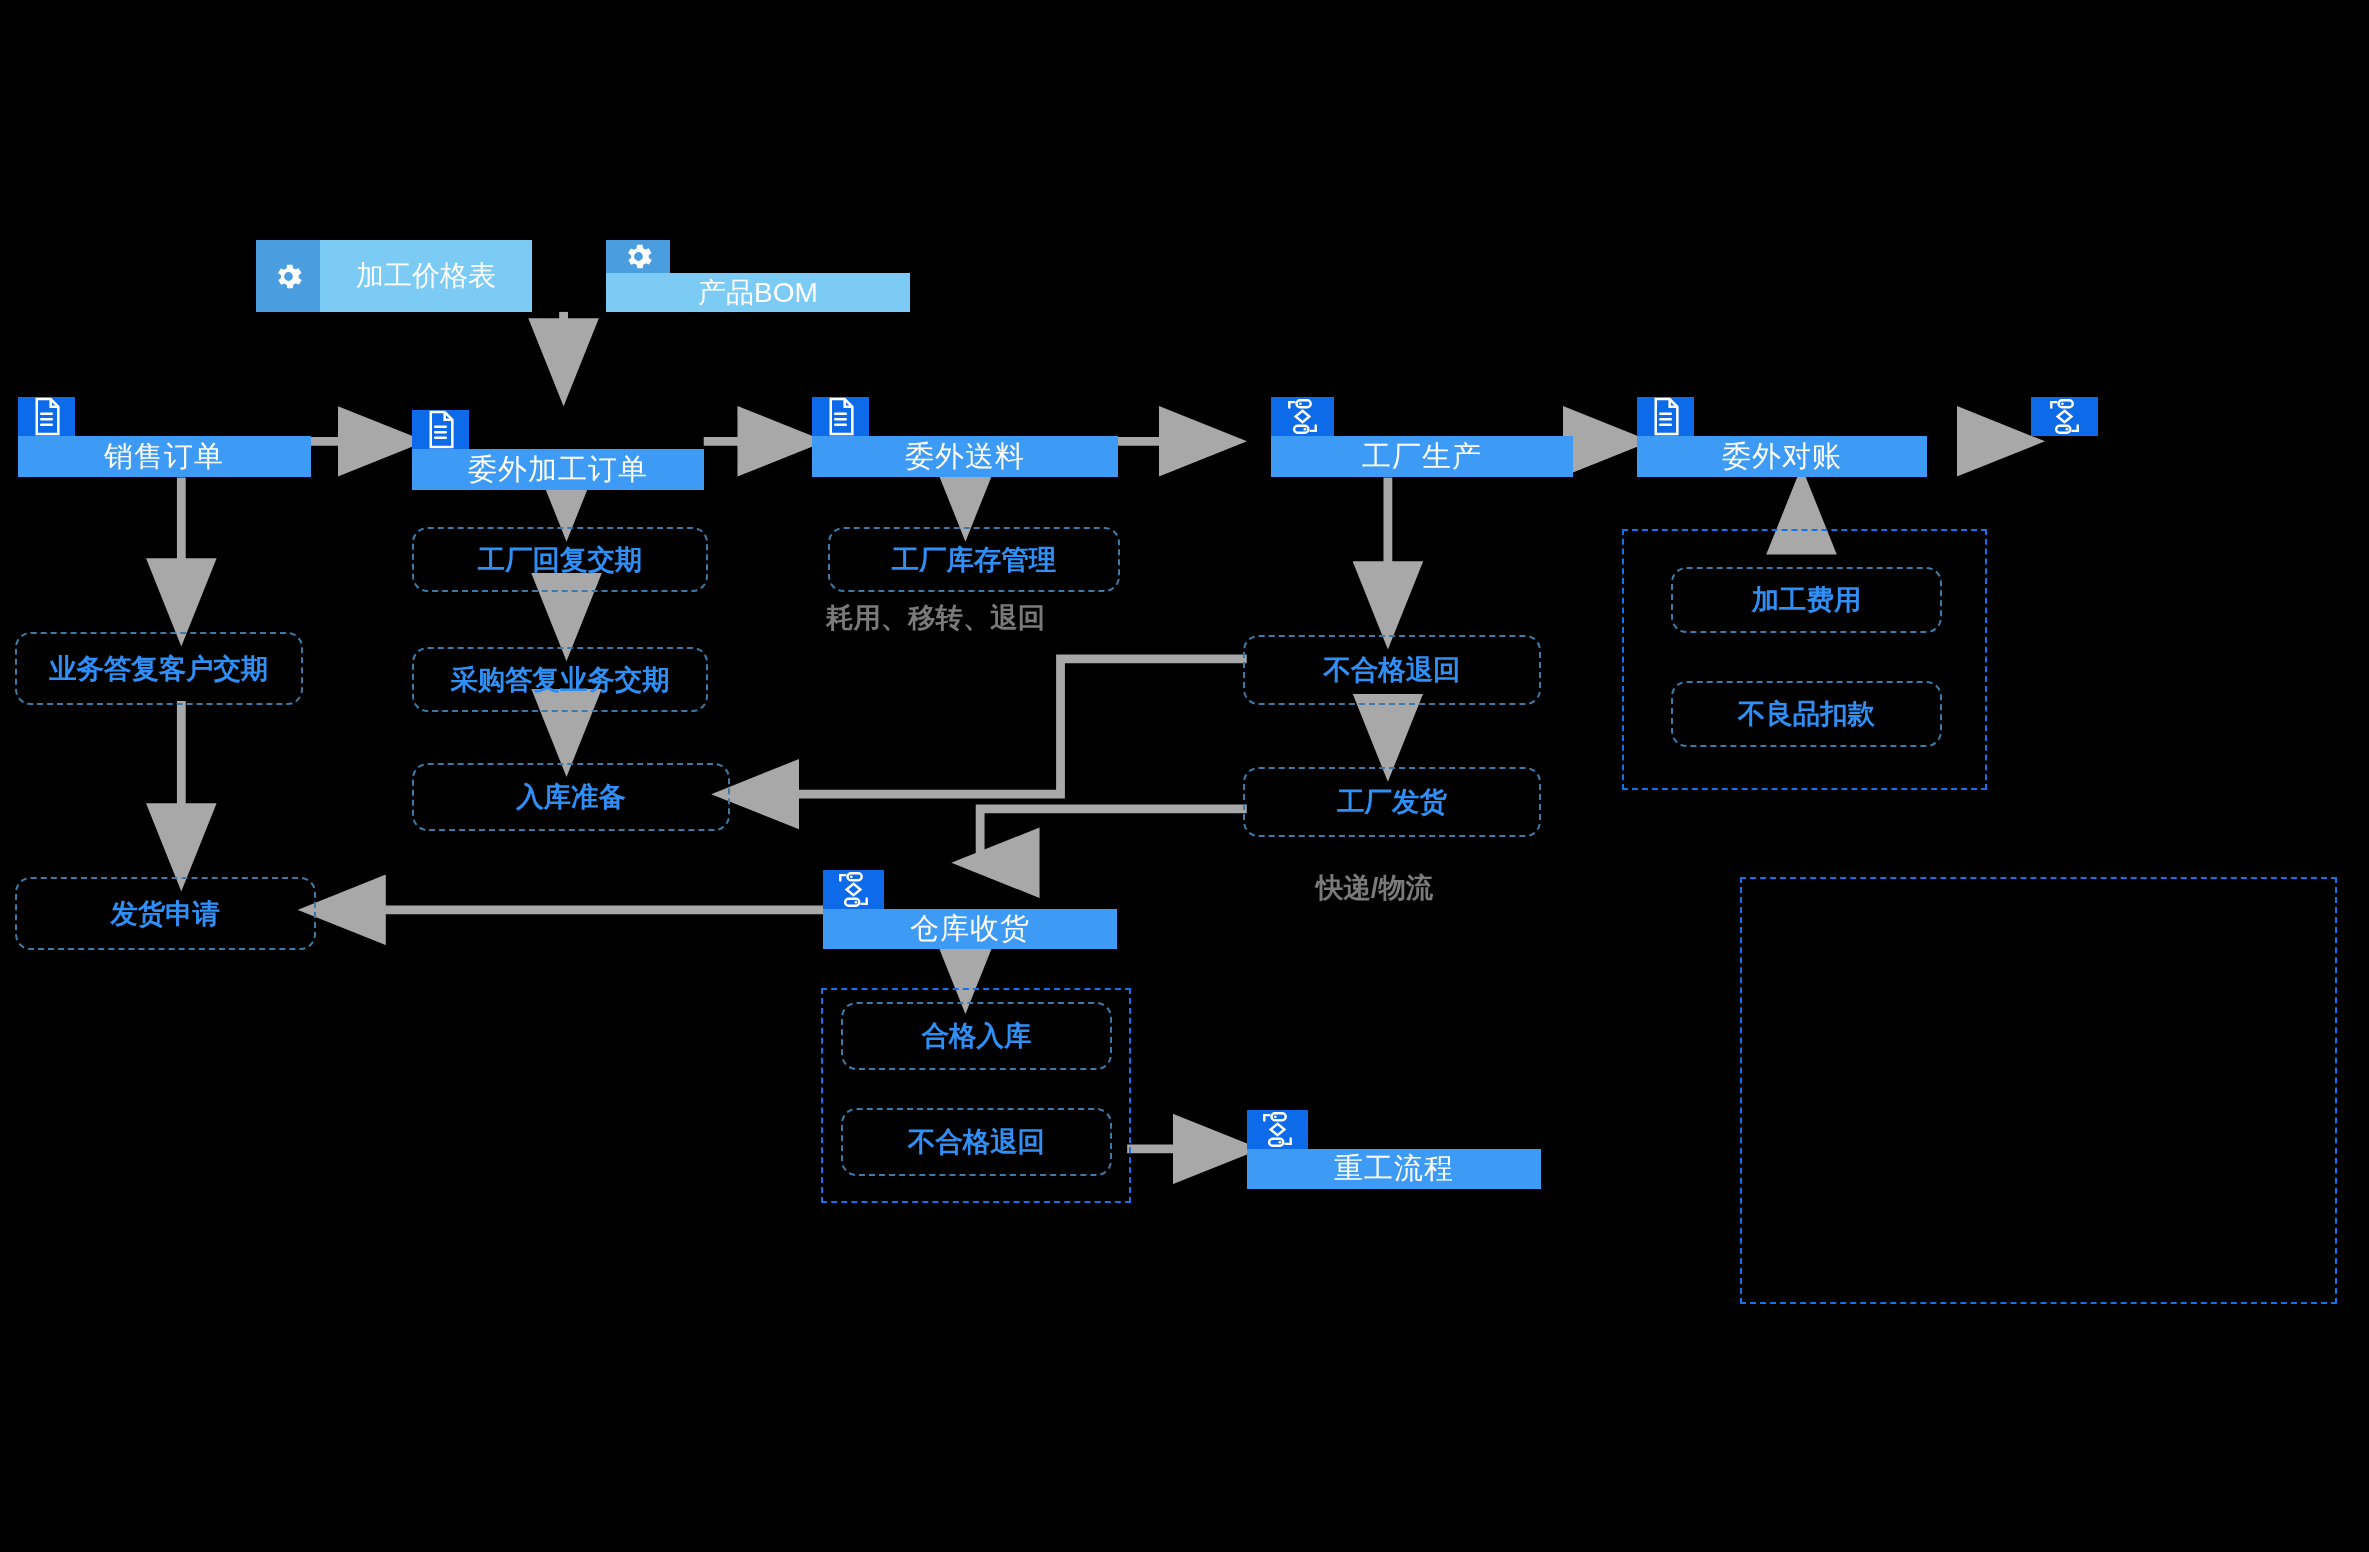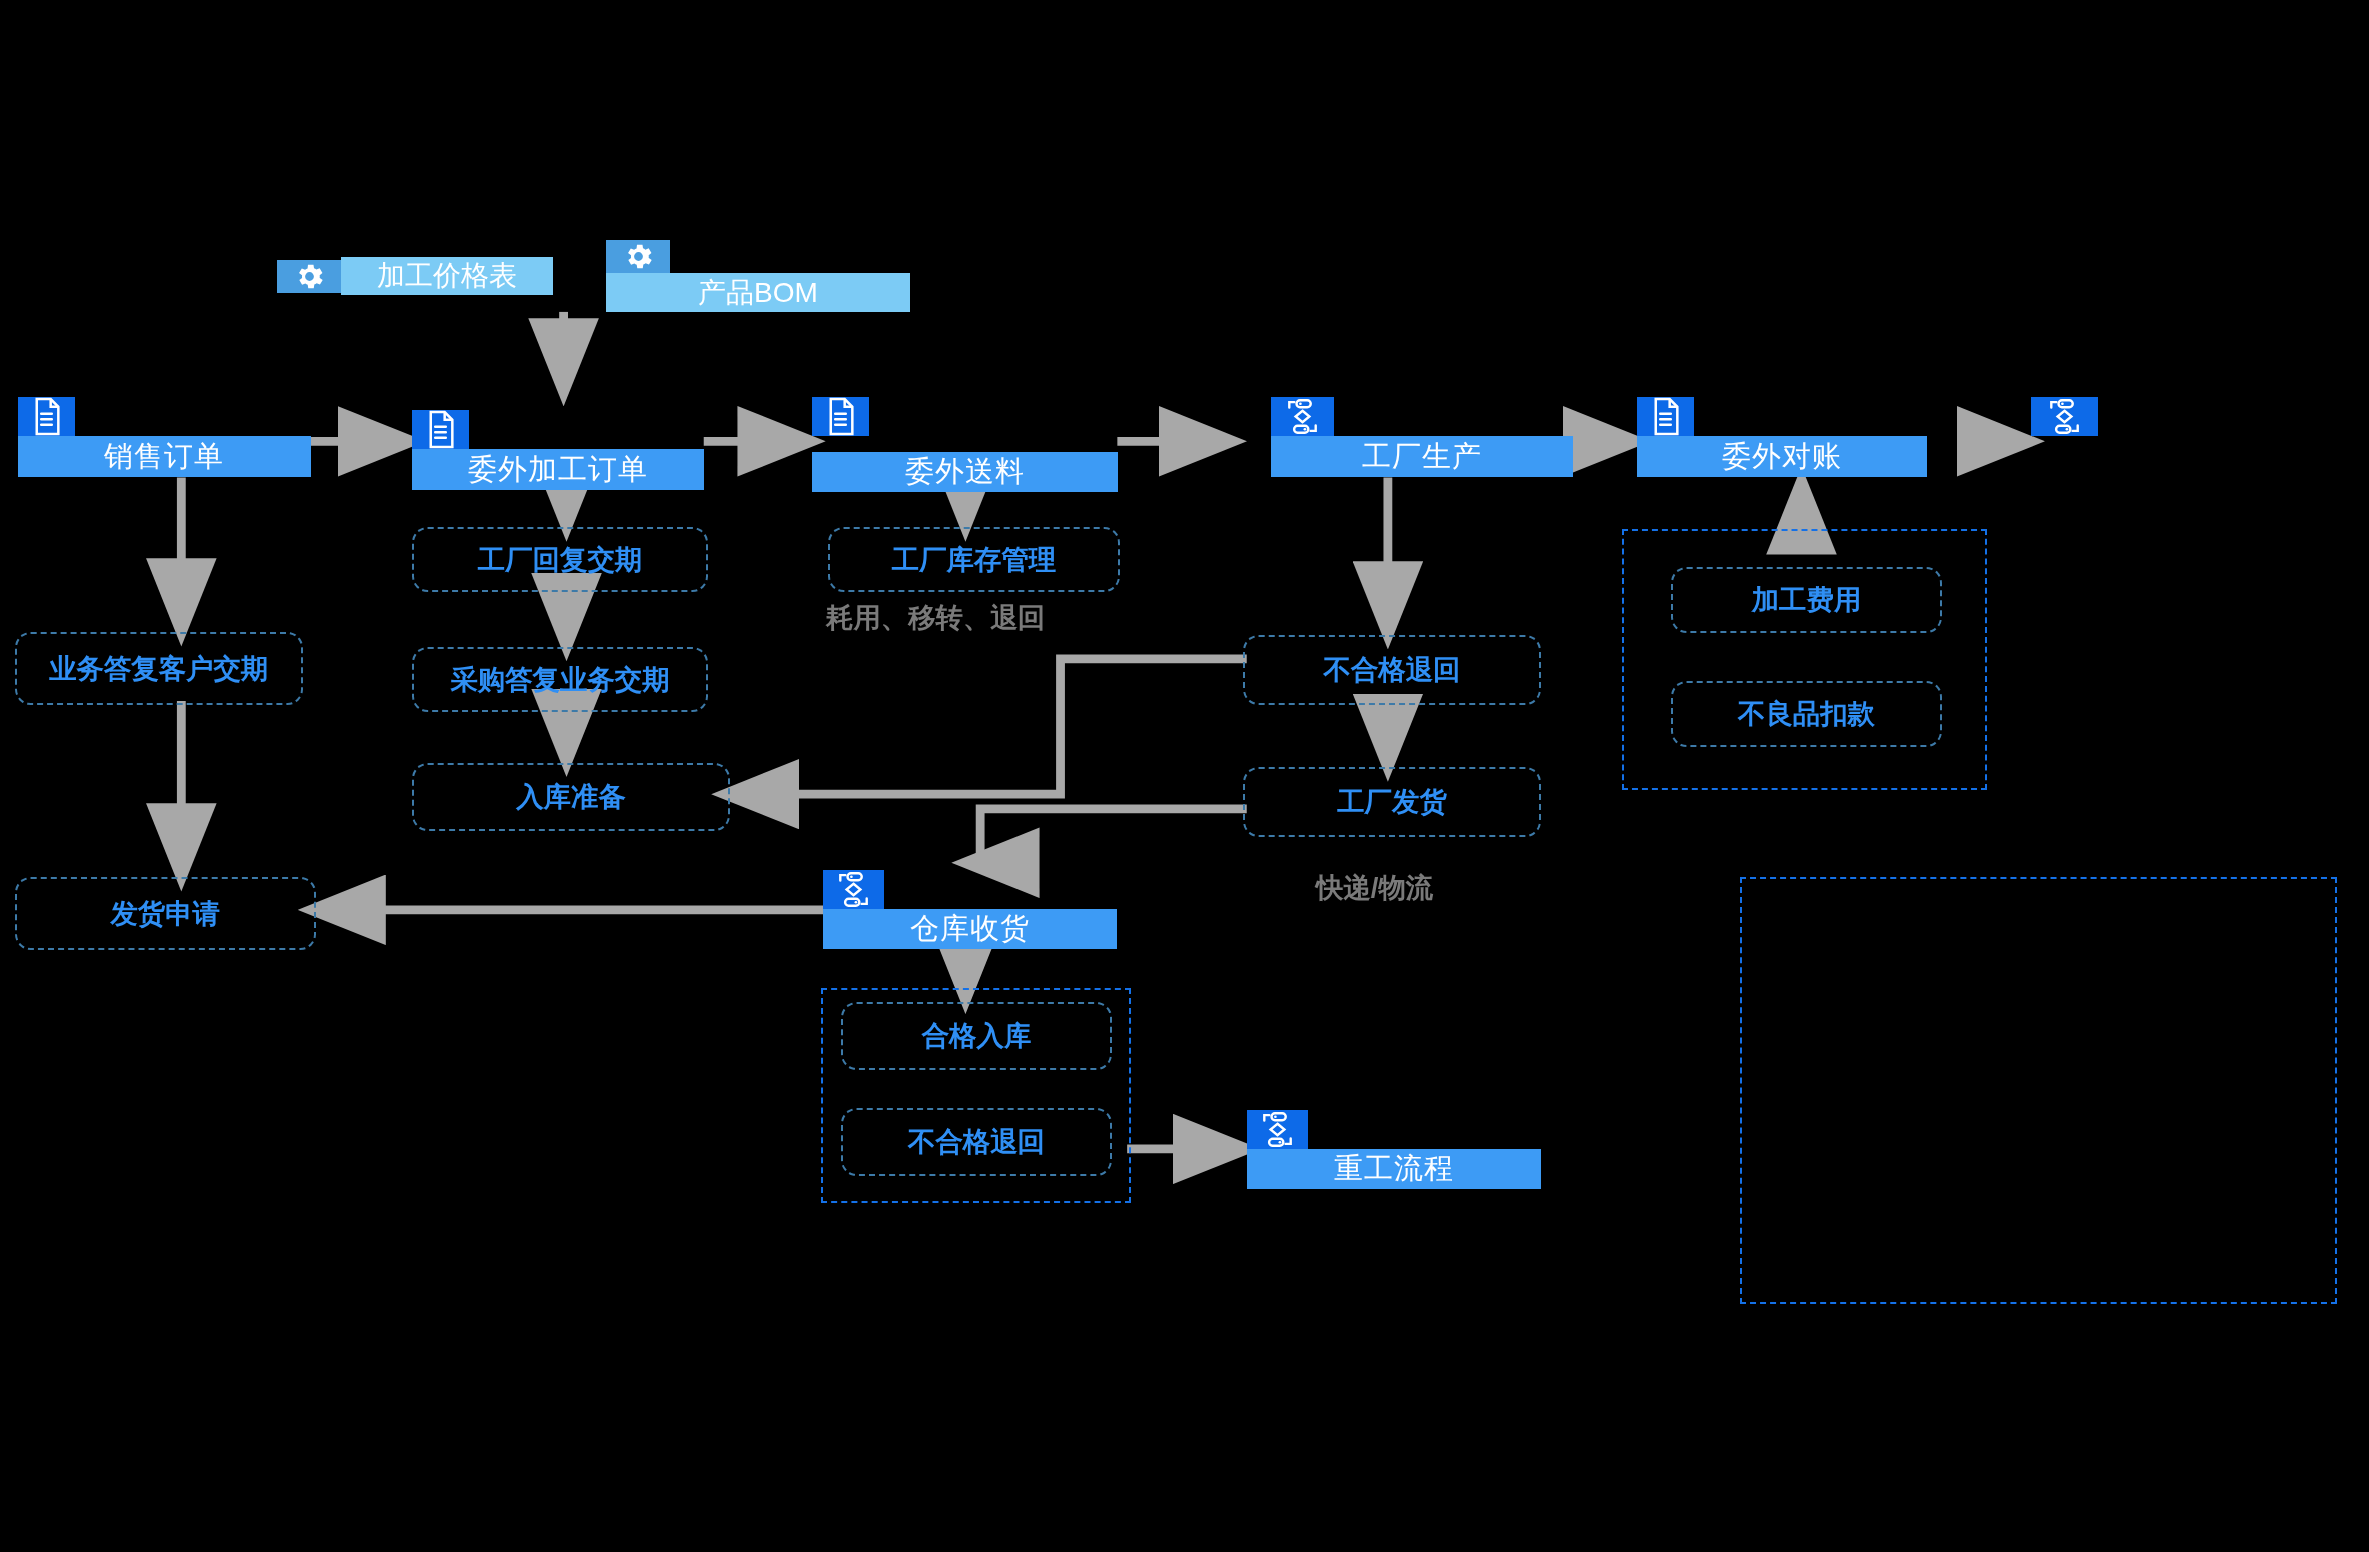--- a/index.html
+++ b/index.html
@@ -76,21 +76,21 @@
       <path d="M985,953 L985,1020"></path>
 
       <path d="M1150,1172 L1272,1172"></path>
 
       <path d="M840,928 L318,928"></path>
 
       <path d="M1838,540 L1838,490"></path>
     </g>
   </svg>
 
-  <div class="chip" style="left:277px;top:240px;width:276px;height:72px;align-items:center;">
+  <div class="chip" style="left:256px;top:240px;width:276px;height:72px;">
     <span class="ico" style="width:64px;">
       <svg class="gly" width="33" height="33" viewBox="0 0 24 24" fill="#fff">
         <path d="M19.4 13a7.6 7.6 0 0 0 0-2l2-1.6-2-3.4-2.4 1a7.5 7.5 0 0 0-1.7-1l-.4-2.5h-4l-.3 2.6c-.6.2-1.2.5-1.8 1l-2.4-1-2 3.4L6.6 11a7.6 7.6 0 0 0 0 2l-2 1.6 2 3.4 2.4-1c.5.4 1.1.7 1.7 1l.4 2.5h4l.4-2.6c.6-.2 1.2-.5 1.7-1l2.4 1 2-3.4-2.1-1.5ZM12 15.2a3.2 3.2 0 1 1 0-6.4 3.2 3.2 0 0 1 0 6.4Z"></path>
       </svg>
     </span>
     <span class="lbl">加工价格表</span>
   </div>
 
   <div class="chip" style="left:606px;top:240px;width:304px;height:72px;flex-direction:column;">
     <span class="ico" style="width:64px;">
@@ -116,21 +116,21 @@
     <span class="ico" style="width:57px;">
       <svg class="gly" width="35" height="39" viewBox="0 0 24 28" fill="none" stroke="#fff" stroke-width="1.8">
         <path d="M5 1.5h10l5.5 5.5v19.5H5z"></path>
           <path d="M15 1.5V7h5.5"></path>
         <path d="M8.2 12h7.6M8.2 16h7.6M8.2 20h7.6" stroke-linecap="round"></path>
       </svg>
     </span>
     <span class="lbl">委外加工订单</span>
   </div>
 
-  <div class="node" style="left:812px;top:397px;width:306px;height:80px;gap:16px;">
+  <div class="node" style="left:812px;top:397px;width:306px;height:80px;">
     <span class="ico" style="width:57px;">
       <svg class="gly" width="35" height="39" viewBox="0 0 24 28" fill="none" stroke="#fff" stroke-width="1.8">
         <path d="M5 1.5h10l5.5 5.5v19.5H5z"></path>
           <path d="M15 1.5V7h5.5"></path>
         <path d="M8.2 12h7.6M8.2 16h7.6M8.2 20h7.6" stroke-linecap="round"></path>
       </svg>
     </span>
     <span class="lbl">委外送料</span>
   </div>
 

